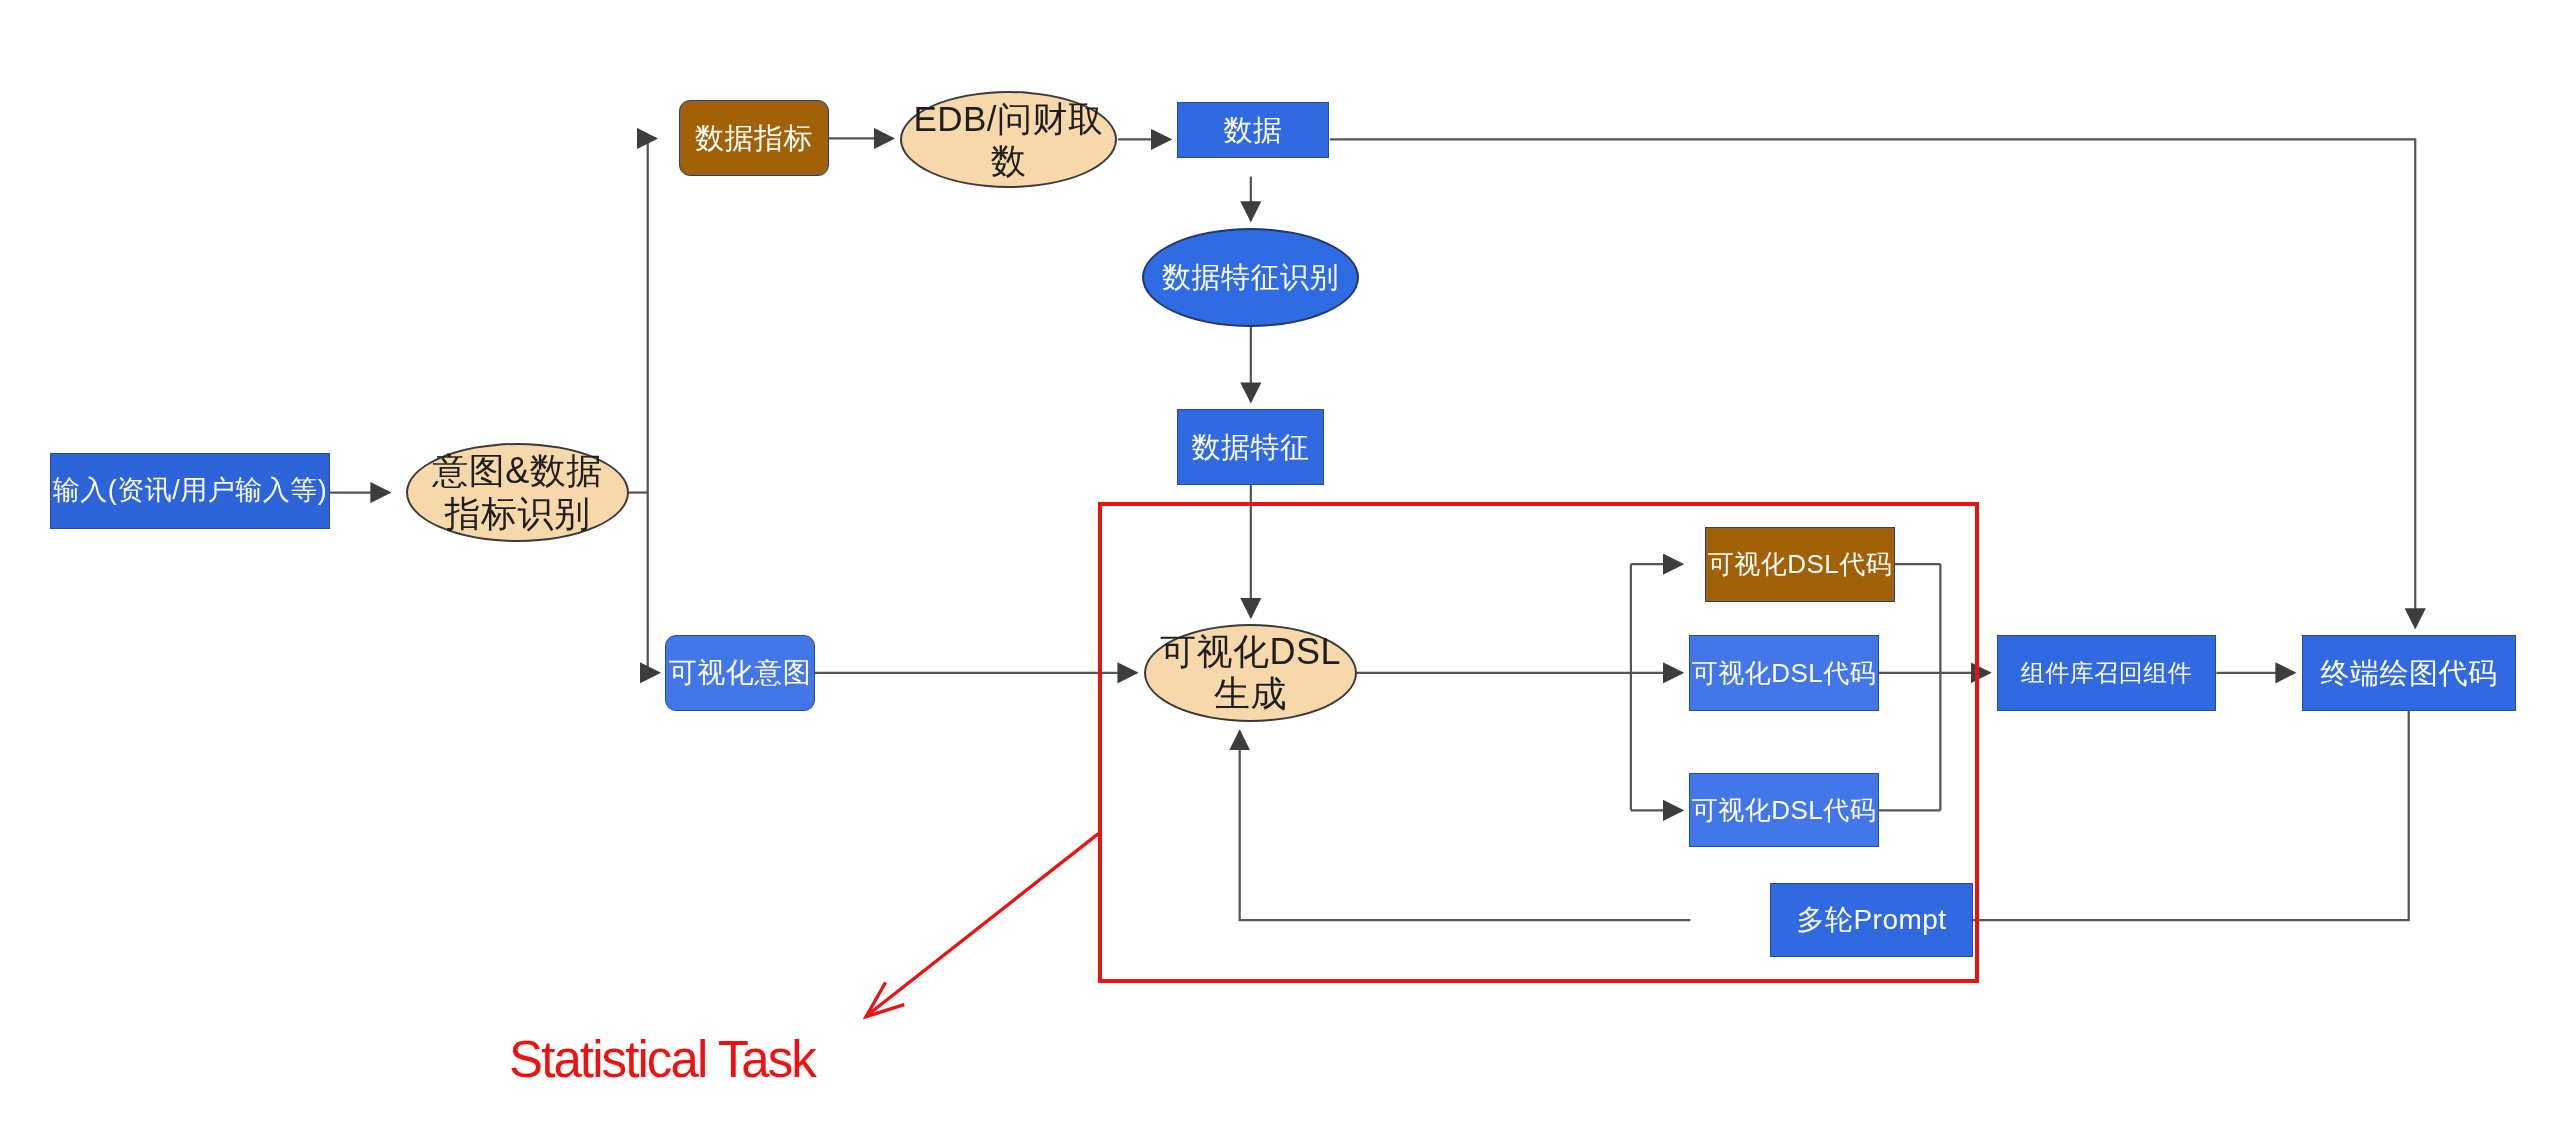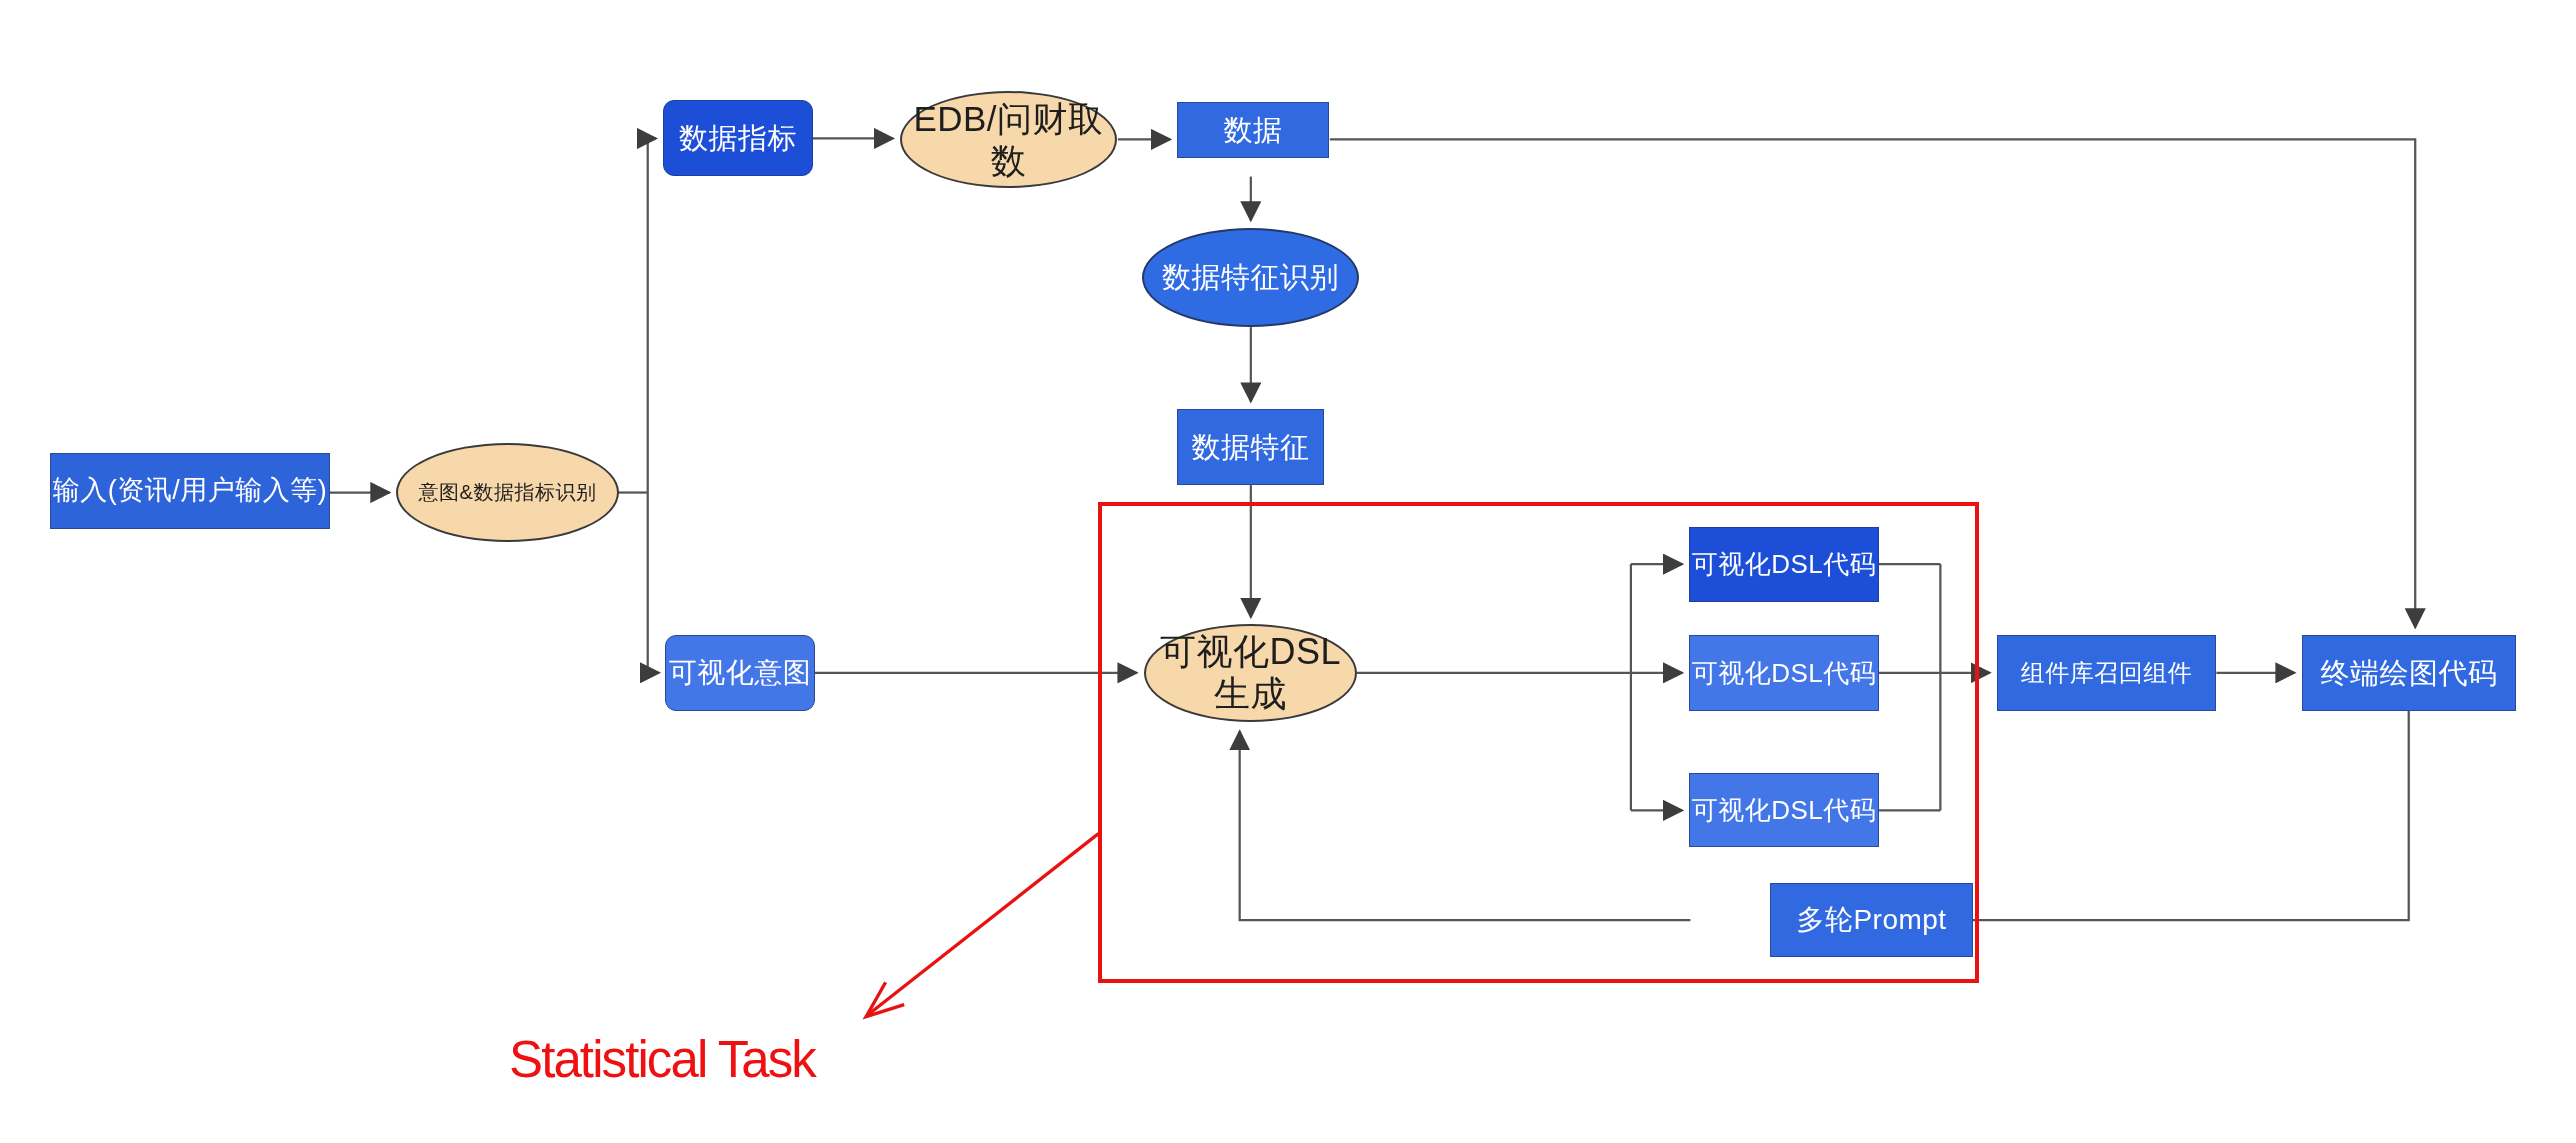--- a/index.html
+++ b/index.html
@@ -9,27 +9,27 @@
   svg.edges{position:absolute;left:0;top:0;pointer-events:none;}
   .node{position:absolute;display:flex;align-items:center;justify-content:center;
         text-align:center;color:#ffffff;font-size:29px;line-height:1.18;
         box-sizing:border-box;letter-spacing:0.5px;}
   .rect{border:1.9px solid #2a4894;}
   .rounded{border-radius:11px;}
   .ellipse{border-radius:50%;color:#1e1e1e;}
   .peach{background:#f7d8ab;border:2.8px solid #3a3a3a;}
   .blue-ellipse{background:#2f6be3;border:2.8px solid #233a66;color:#ffffff;}
   .fill-mid{background:#3169e0;}
-  .fill-deep{background:#1d4ed8;border-color:#1c3f99;}
+  .fill-deep{background:#a16207;border-color:#1c3f99;margin-left:16px;}
   .fill-soft{background:#4377e8;}
   .fill-input{background:#2e64d9;}
 
   
   #n-input{left:50px;top:453px;width:280px;height:76px;font-size:27px;}
-  #n-intent{left:396px;top:443px;width:223px;height:99px;font-size:20px;padding:0 13px;}
+  #n-intent{left:406px;top:443px;width:223px;height:99px;font-size:36px;padding:0 13px;}
   #n-data-indicator{left:663px;top:100px;width:150px;height:76px;}
   #n-edb{left:900px;top:91px;width:217px;height:97px;font-size:35px;}
   #n-data{left:1177px;top:102px;width:152px;height:56px;}
   #n-feature-recog{left:1142px;top:228px;width:217px;height:99px;font-size:29px;}
   #n-data-feature{left:1177px;top:409px;width:147px;height:76px;}
   #n-viz-intent{left:665px;top:635px;width:150px;height:76px;font-size:28px;}
   #n-dsl-gen{left:1144px;top:624px;width:213px;height:98px;font-size:36px;}
   #n-dsl-code-1{left:1689px;top:527px;width:190px;height:75px;font-size:26px;}
   #n-dsl-code-2{left:1689px;top:635px;width:190px;height:76px;font-size:26px;}
   #n-dsl-code-3{left:1689px;top:773px;width:190px;height:74px;font-size:26px;}

